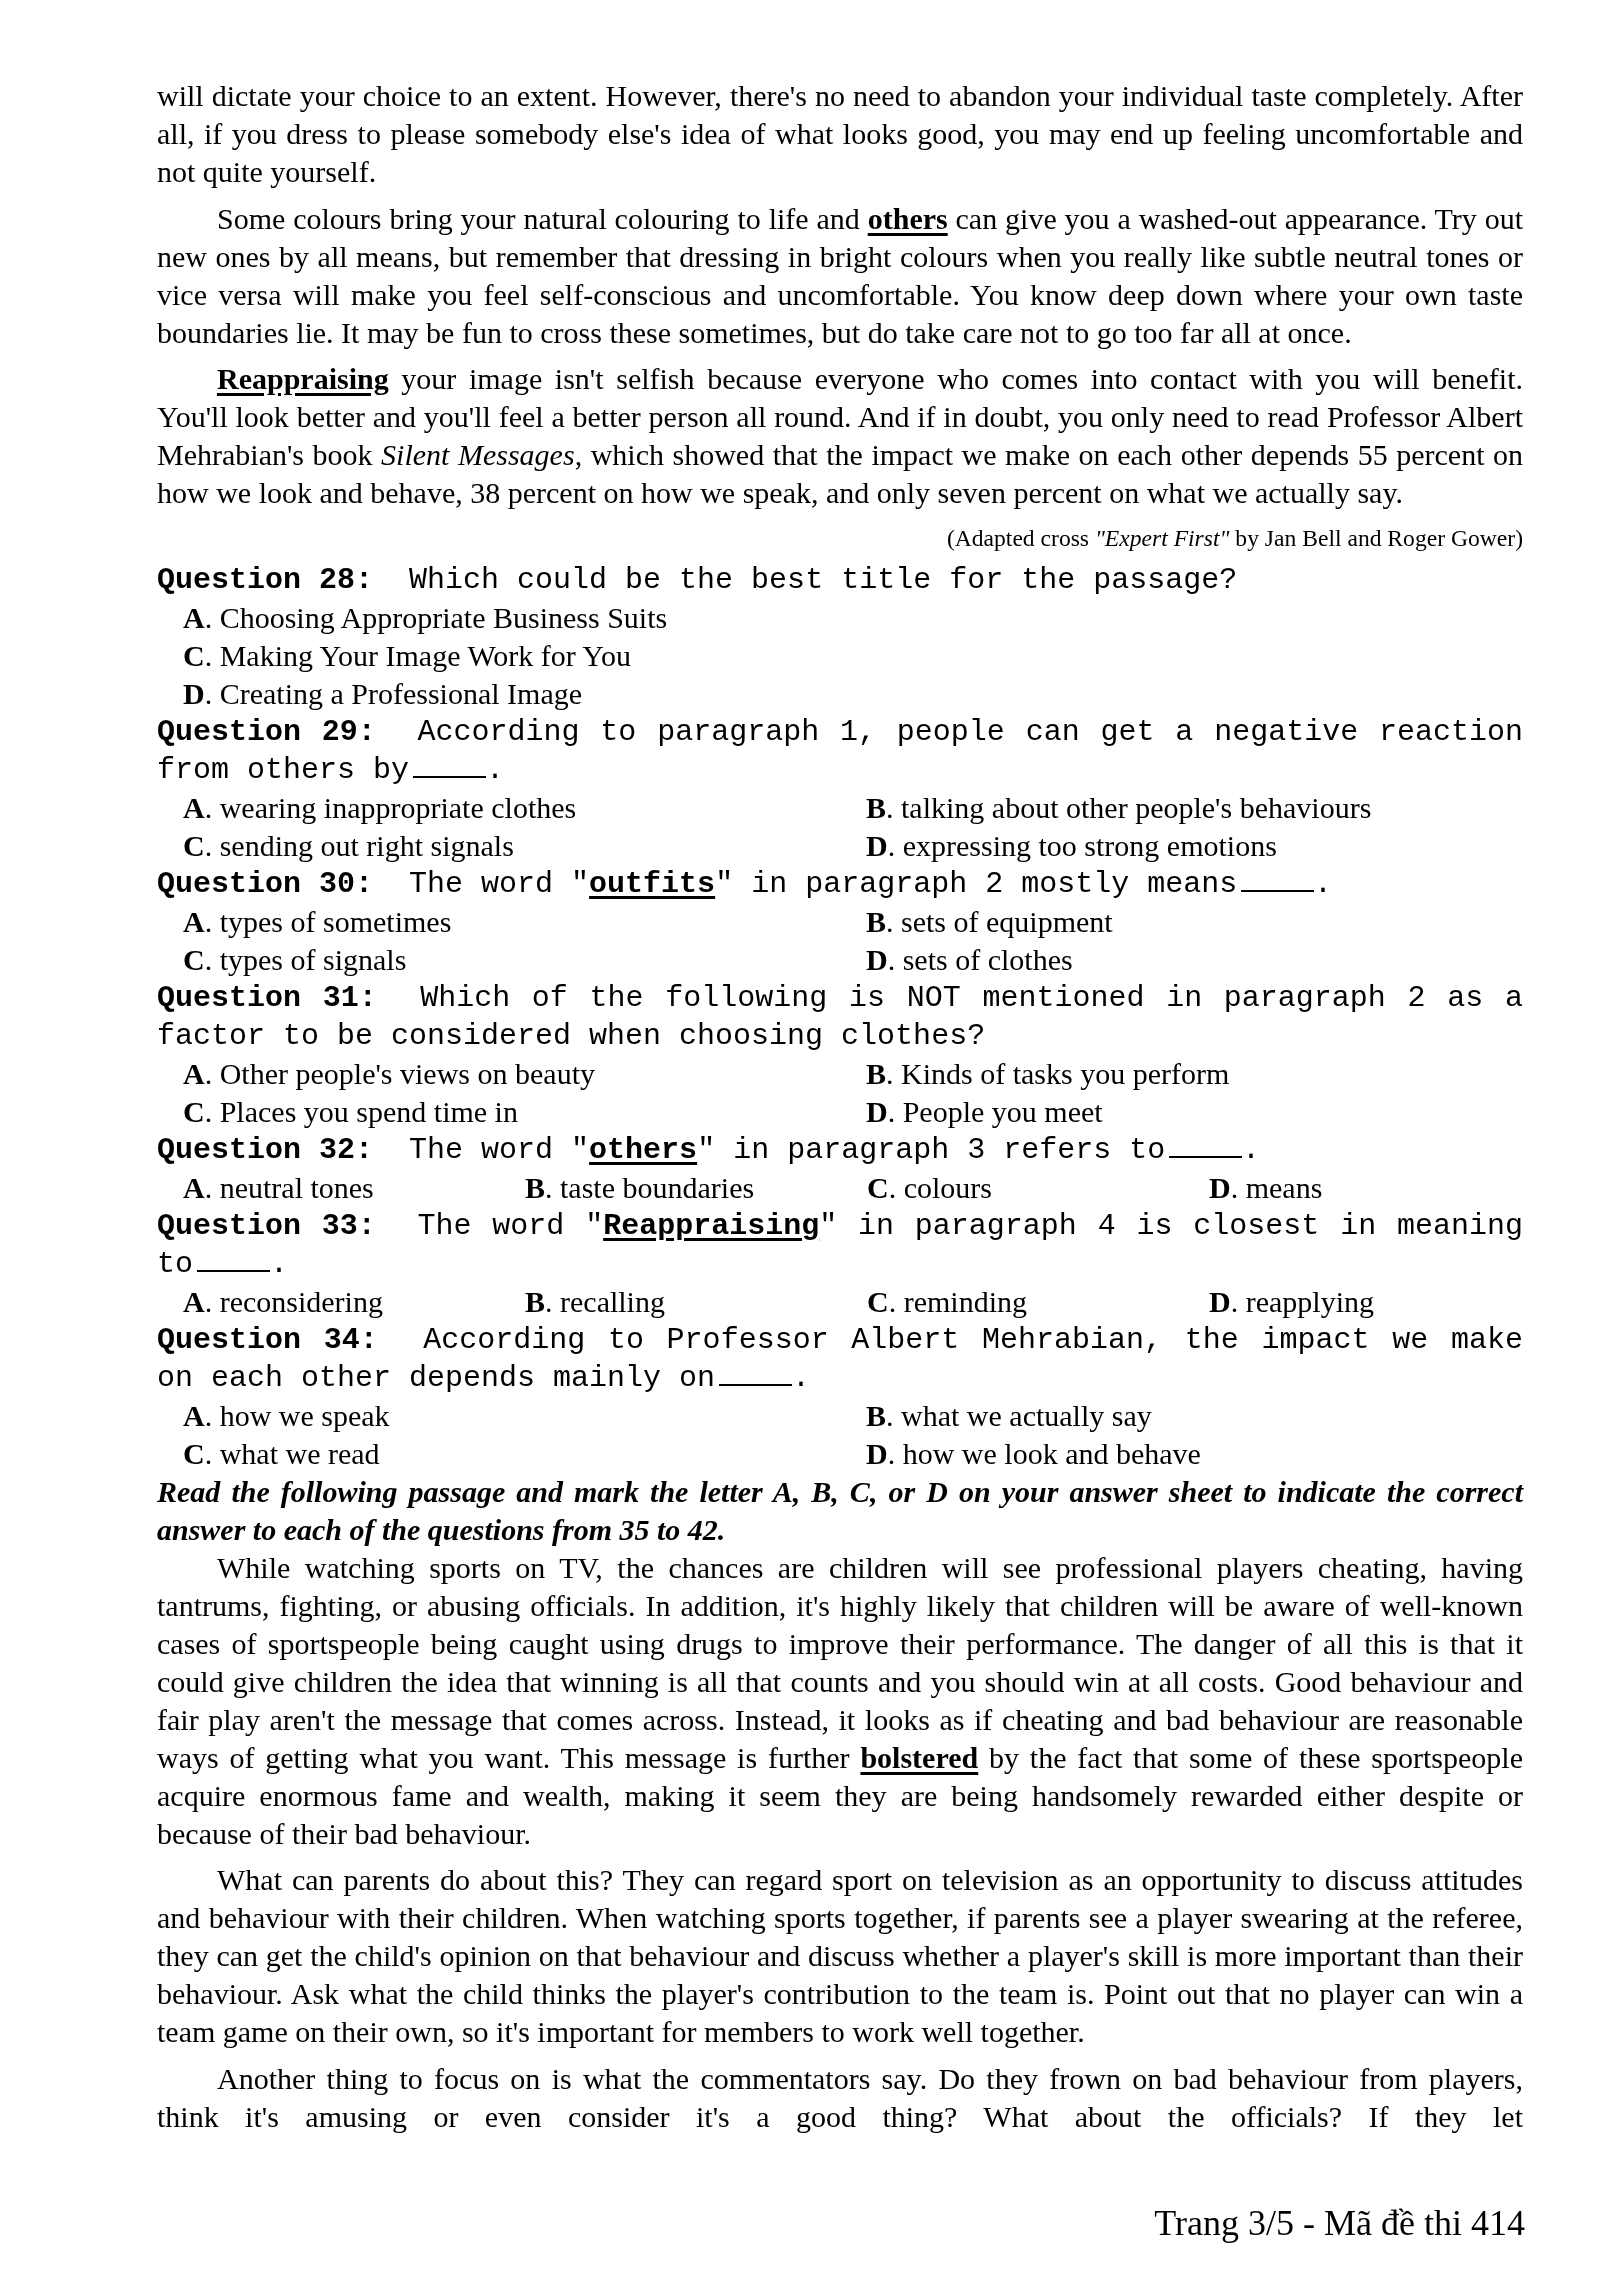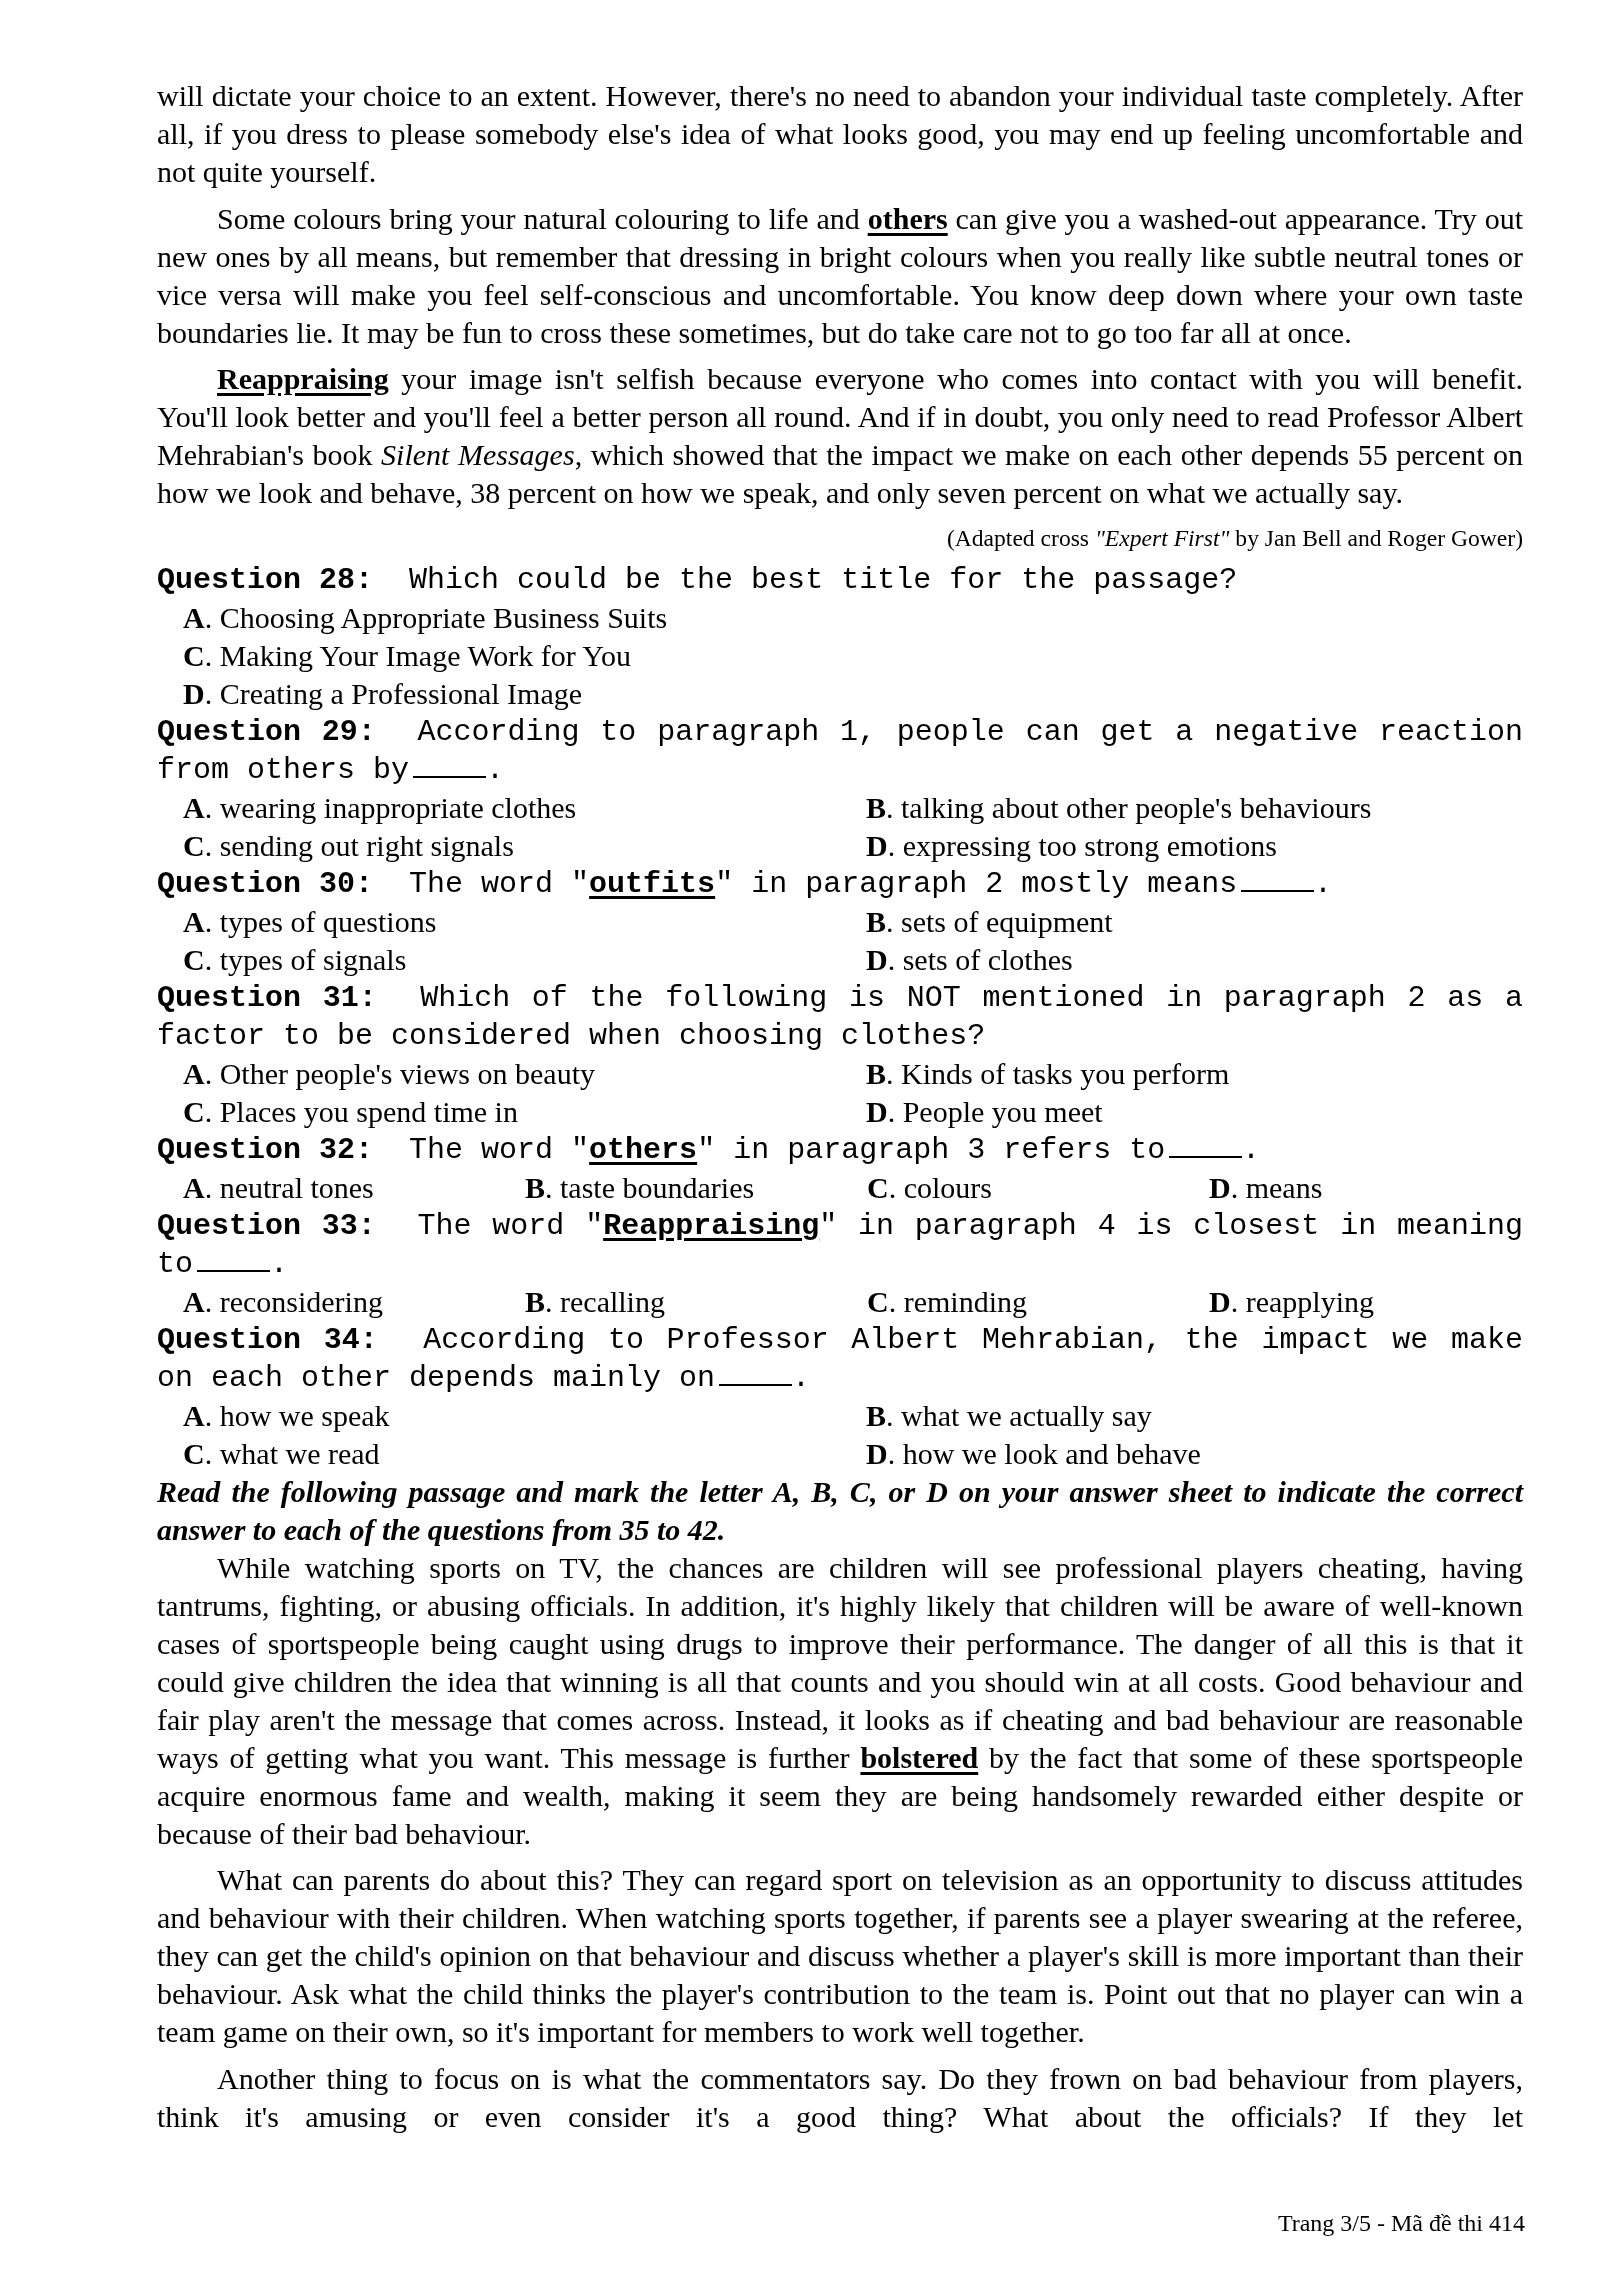--- a/index.html
+++ b/index.html
@@ -60,21 +60,21 @@
     .instruction {
       margin: 0;
       font-weight: bold;
       font-style: italic;
       text-align: justify;
     }
     .footer {
       position: absolute;
       right: 98px;
       top: 2207px;
-      font-size: 24px;
+      font-size: 36px;
       line-height: 33px;
     }
     em.book { font-style: italic; }
   </style>
 </head>
 <body>
 
 <div class="page">
 
   <section>
@@ -113,21 +113,21 @@
       <div><span class="opt-letter">C</span>. <span>sending out right signals</span></div>
       <div><span class="opt-letter">D</span>. <span>expressing too strong emotions</span></div>
     </div>
   </div>
 
   <div>
     <p class="q">
       <span class="qlabel">Question 30:</span>&nbsp; <span>The word "</span><span class="kw">outfits</span><span>" in paragraph 2 mostly means</span><span class="blank"></span>.
     </p>
     <div class="opts two">
-      <div><span class="opt-letter">A</span>. <span>types of questions</span></div>
+      <div><span class="opt-letter">A</span>. <span>types of sometimes</span></div>
       <div><span class="opt-letter">B</span>. <span>sets of equipment</span></div>
       <div><span class="opt-letter">C</span>. <span>types of signals</span></div>
       <div><span class="opt-letter">D</span>. <span>sets of clothes</span></div>
     </div>
   </div>
 
   <div>
     <p class="q">
       <span class="qlabel">Question 31:</span>&nbsp; <span>Which of the following is NOT mentioned in paragraph 2 as a factor to be considered when choosing clothes?</span>
     </p>

